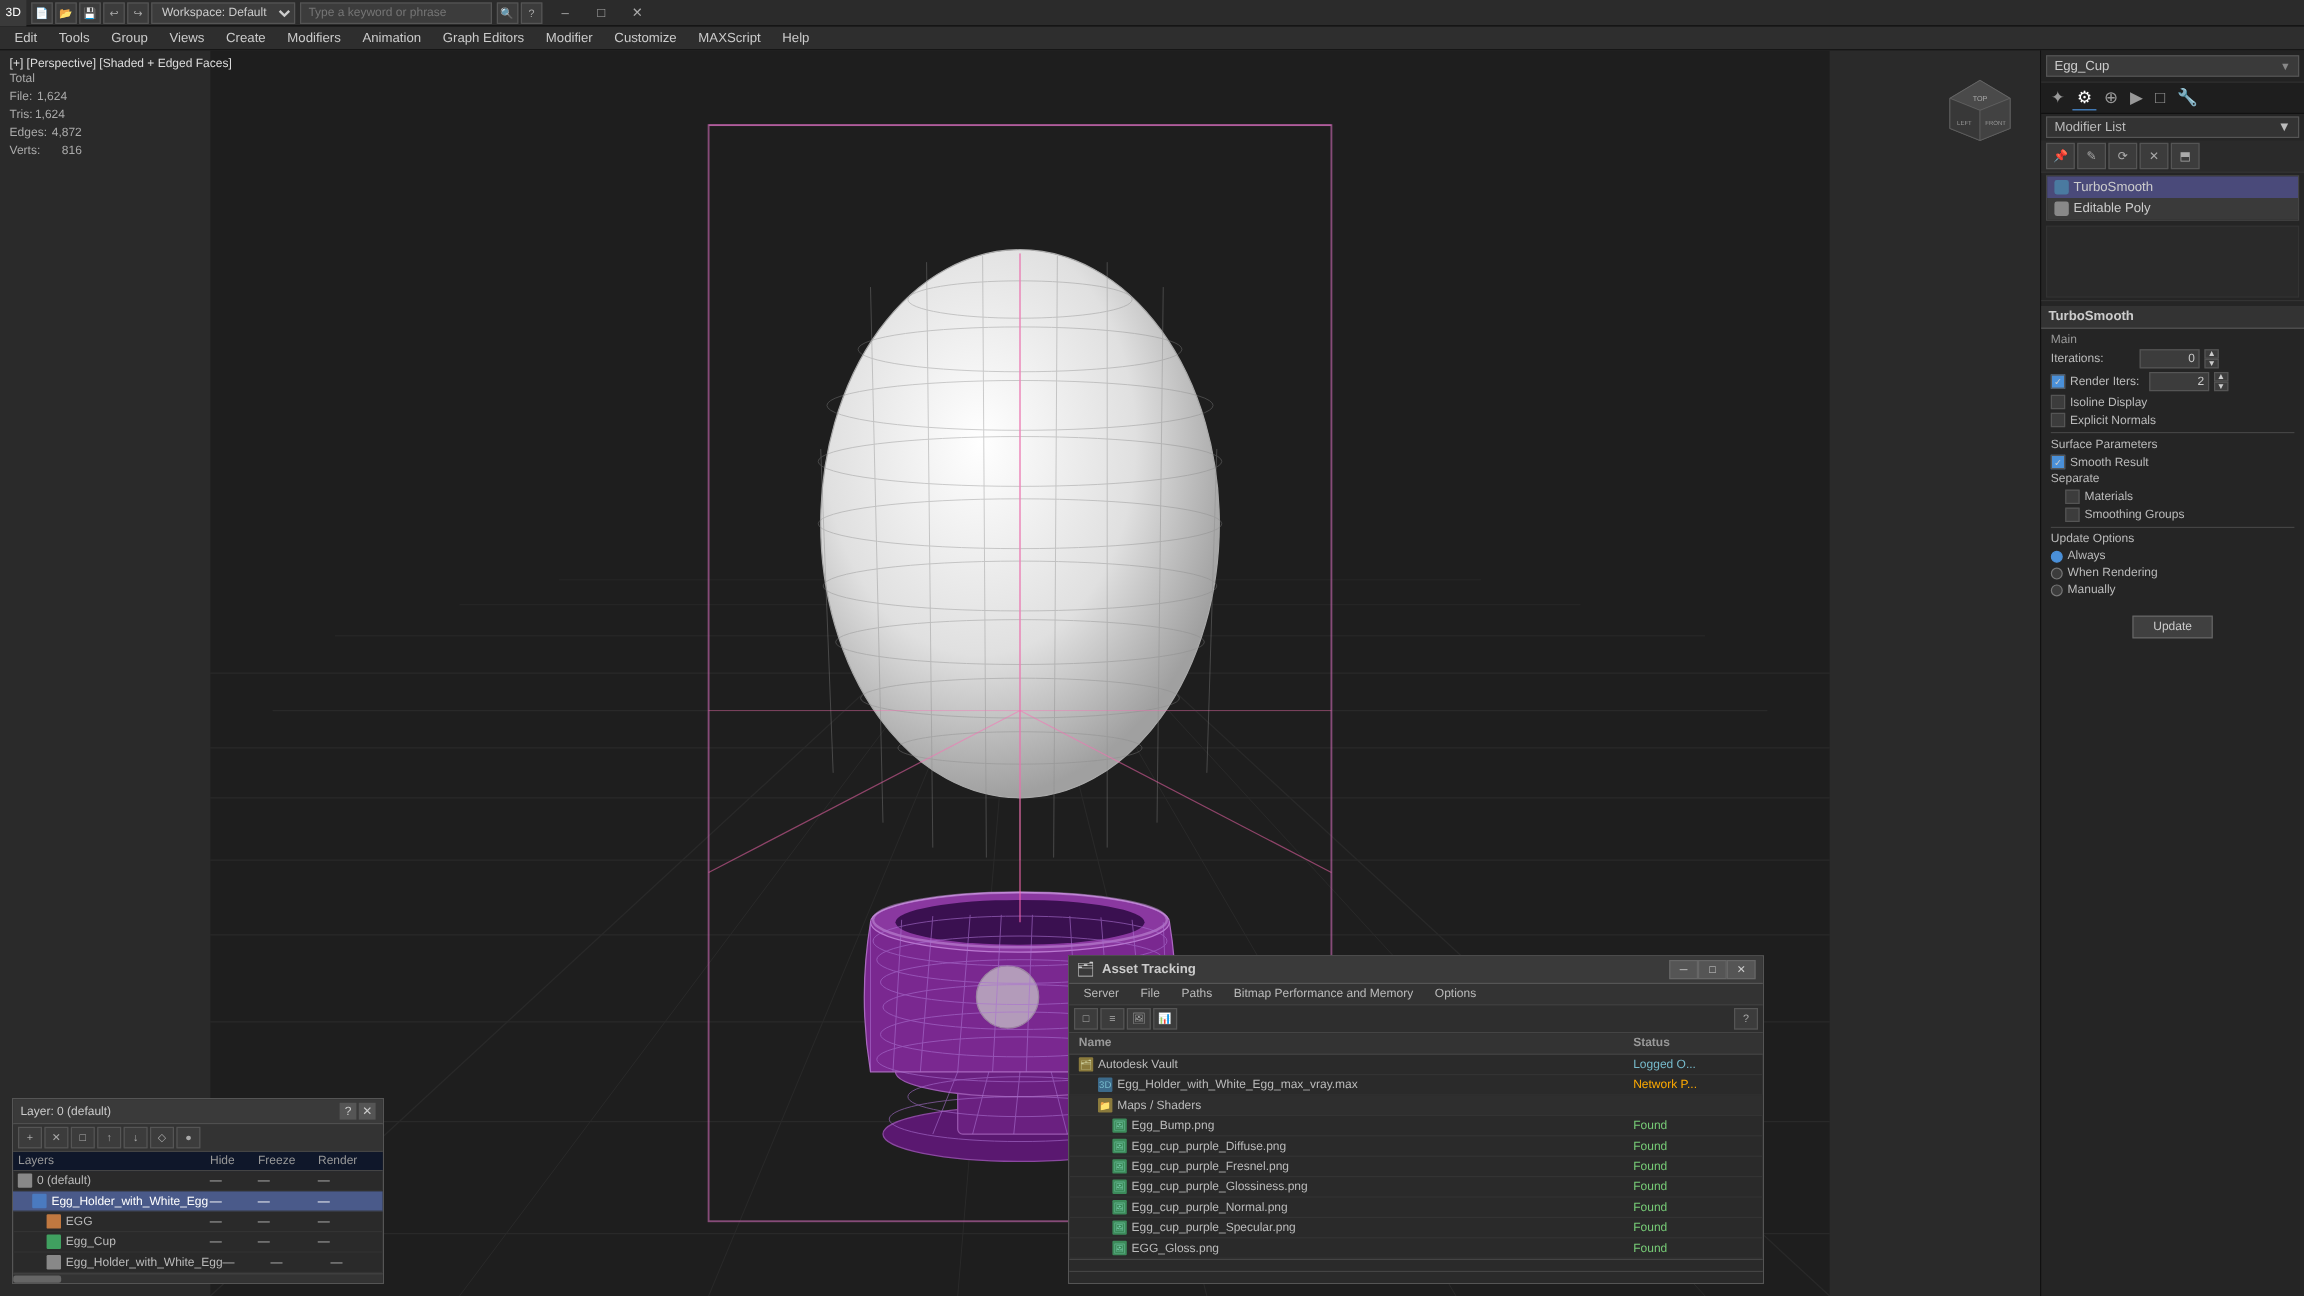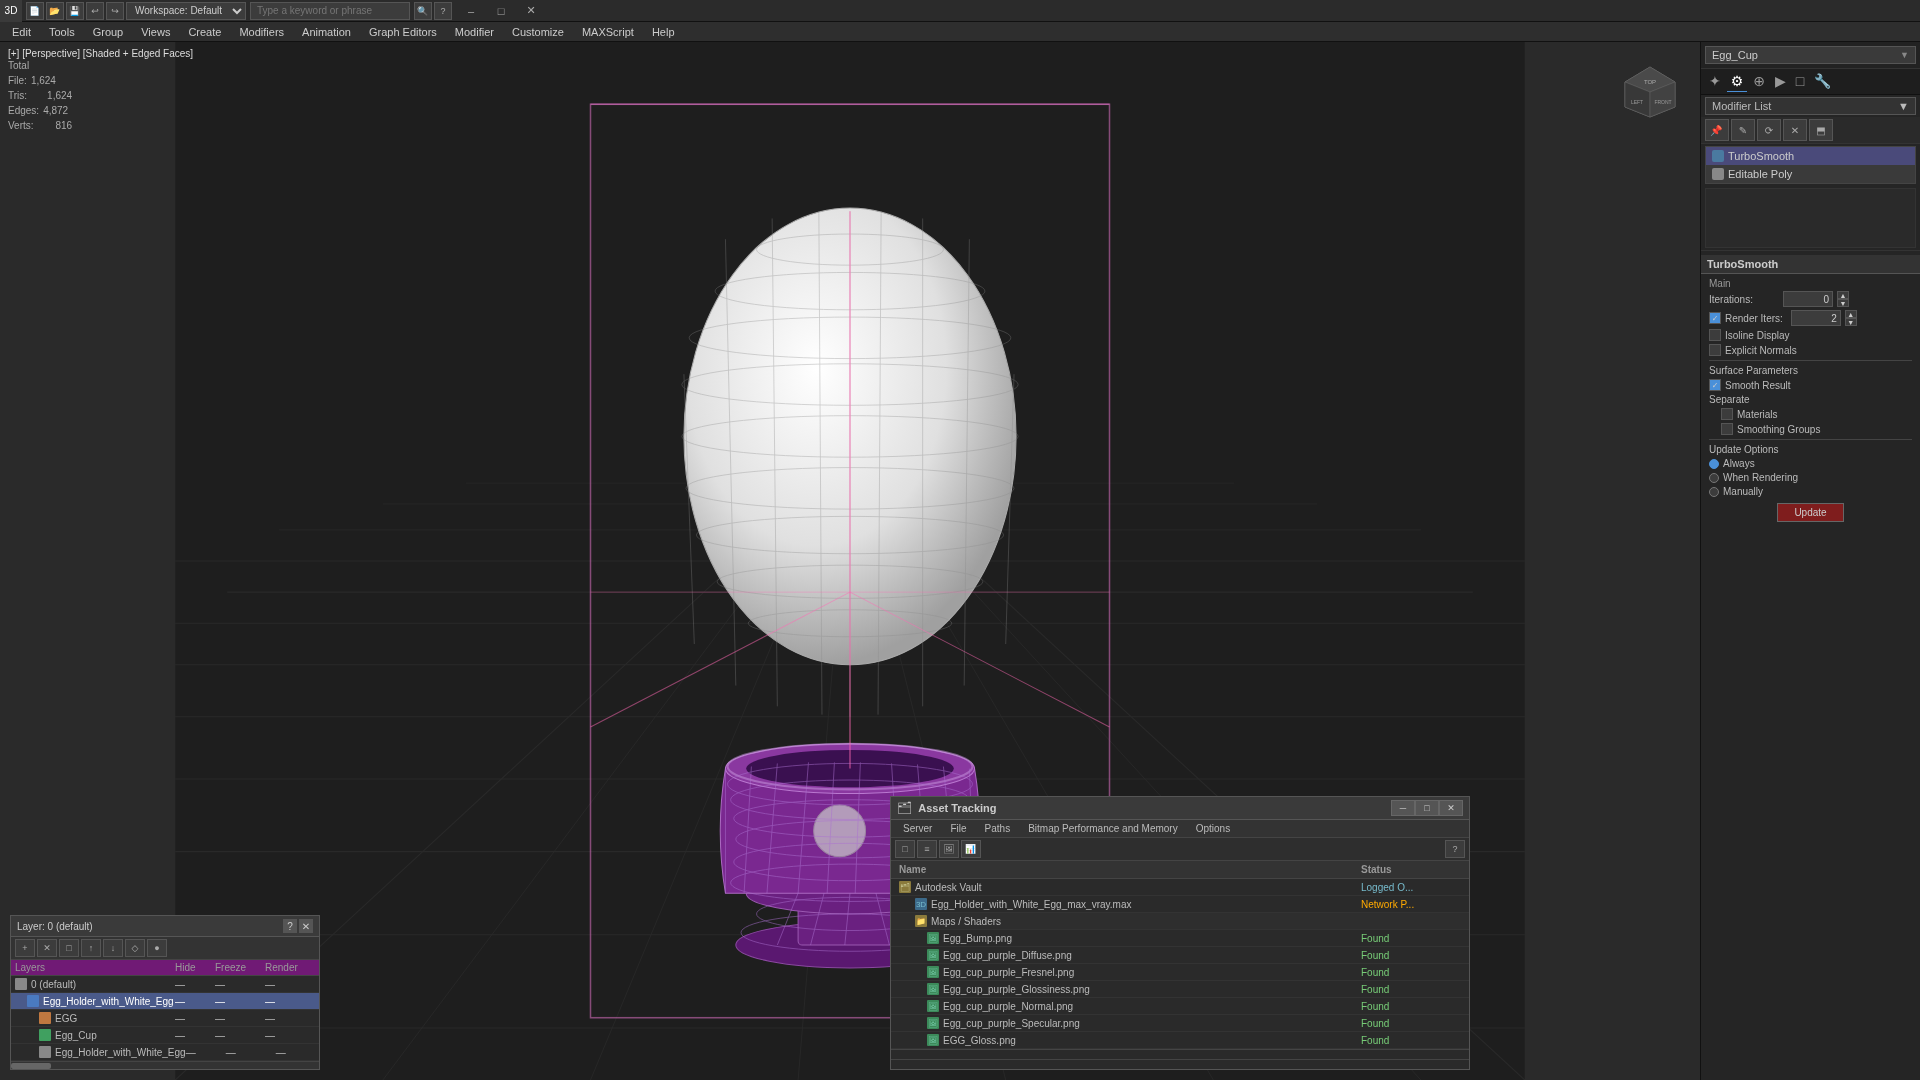--- a/index.html
+++ b/index.html
@@ -267,28 +267,28 @@
       border-radius: 50%;
       border: 1px solid #777;
       background: #3c3c3c;
       cursor: pointer;
     }
     .radio-btn.selected {
       background: #4a90d9; border-color: #4a90d9;
     }
     .radio-label { font-size: 10px; color: #bbb; }
     .ts-update-btn {
-      background: #7f1d1d;
+      background: #404040;
       border: 1px solid #666;
       color: #ccc;
       font-size: 10px;
       padding: 3px 16px;
       cursor: pointer;
       display: block;
-      margin: 6px auto;
+      margin: 16px auto;
       text-align: right;
     }
 
     
     #layers-panel {
       position: absolute;
       bottom: 10px;
       left: 10px;
       width: 310px;
       background: #2a2a2a;
@@ -315,21 +315,21 @@
     }
     .layers-tool-btn {
       width: 20px; height: 18px;
       background: #3c3c3c; border: 1px solid #555;
       display: flex; align-items: center; justify-content: center;
       font-size: 9px; color: #aaa; cursor: pointer;
     }
     .layers-columns {
       display: grid;
       grid-template-columns: 1fr 40px 50px 50px;
-      background: #701a75;
+      background: #0f172a;
       padding: 2px 4px;
       border-bottom: 1px solid #444;
     }
     .layers-col-header { font-size: 10px; color: #999; }
     .layers-list { max-height: 120px; overflow-y: auto; }
     .layer-row {
       display: grid;
       grid-template-columns: 1fr 40px 50px 50px;
       padding: 2px 4px;
       align-items: center;
@@ -622,21 +622,21 @@
     </svg>
 
     <div class="viewport-hint">[+] [Perspective] [Shaded + Edged Faces]</div>
 
     <div class="stats-panel">
       <div style="color:#aaa; font-size:10px;">Total</div>
       <div style="display:flex;gap:4px;">
         <span>File:</span>
         <span>1,624</span>
       </div>
-      <div style="display:flex;gap:20px;text-align:right;">
+      <div style="display:flex;gap:2px;text-align:right;">
         <span>Tris:</span>
         <span>1,624</span>
       </div>
       <div style="display:flex;gap:4px;">
         <span>Edges:</span>
         <span>4,872</span>
       </div>
       <div style="display:flex;gap:4px;justify-content:space-between;">
         <span>Verts:</span>
         <span>816</span>

